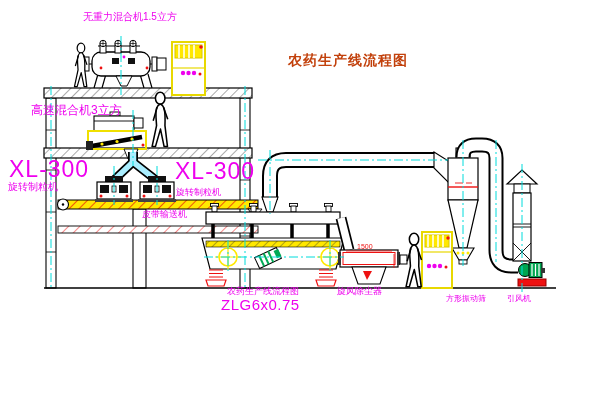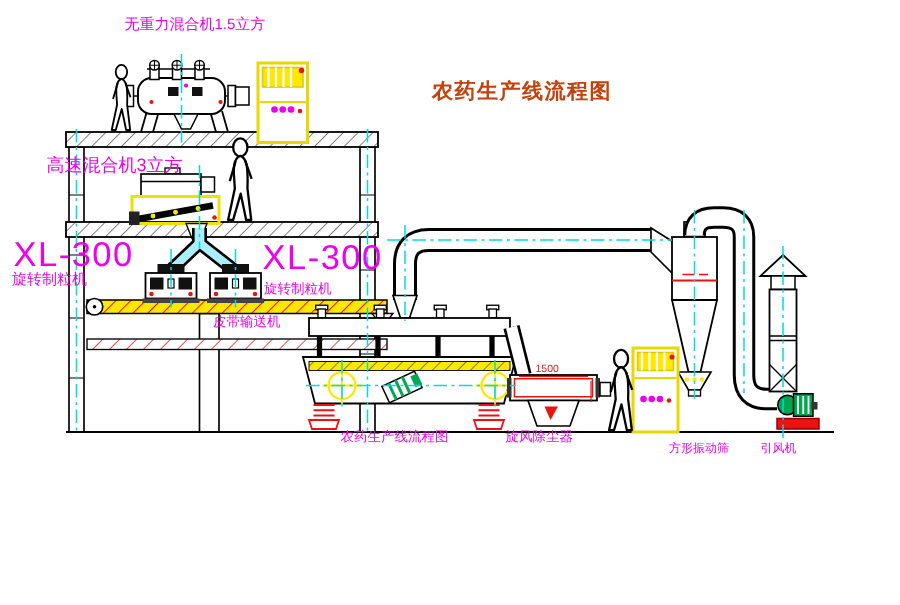--- a/index.html
+++ b/index.html
@@ -277,20 +277,21 @@
 <div class="lbl" style="left:31px;top:104px;font-size:12px;">高速混合机3立方</div>
 
 <div class="lbl lbl-model" style="left:9px;top:158px;">XL-300</div>
 <div class="lbl lbl-sm" style="left:8px;top:182px;">旋转制粒机</div>
 <div class="lbl lbl-model" style="left:175px;top:160px;">XL-300</div>
 <div class="lbl lbl-xs" style="left:176px;top:188px;">旋转制粒机</div>
 
 <div class="lbl lbl-xs" style="left:142px;top:210px;">皮带输送机</div>
 
 <div class="lbl lbl-xs" style="left:227px;top:287px;">农药生产线流程图</div>
+<div class="lbl lbl-model2" style="left:221px;top:297px;">ZLG6x0.75</div>
 
 <div class="lbl lbl-xs" style="left:337px;top:287px;">旋风除尘器</div>
 <div class="dim-red" style="left:357px;top:243px;">1500</div>
 
 <div class="lbl lbl-xxs" style="left:446px;top:295px;">方形振动筛</div>
 <div class="lbl lbl-xxs" style="left:507px;top:295px;">引风机</div>
 
 </div>
 
 </body></html>

